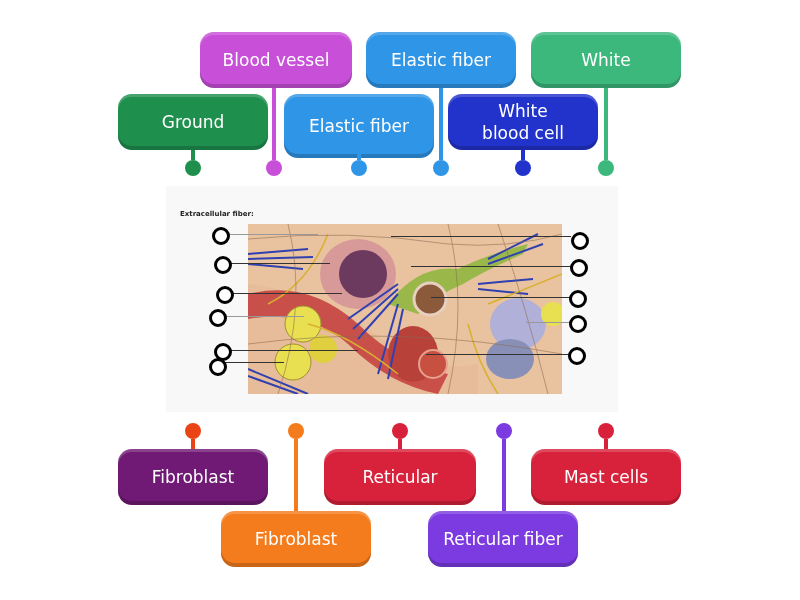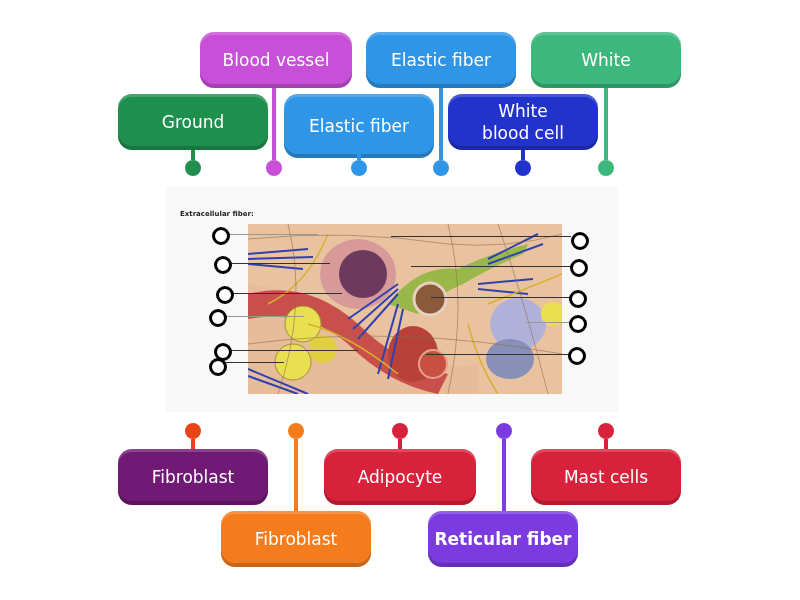--- a/index.html
+++ b/index.html
@@ -135,21 +135,21 @@
 <div class="pin" style="left:185px;top:423px;background:#ea4416;"></div>
 <div class="stem" style="left:191px;top:439px;height:10px;background:#ea4416;"></div>
 <div class="tag" style="left:118px;top:449px;width:150px;height:56px;background:#701a75;">Fibroblast</div>
 
 <div class="pin" style="left:288px;top:423px;background:#f47c1c;"></div>
 <div class="stem" style="left:294px;top:439px;height:72px;background:#f47c1c;"></div>
 <div class="tag" style="left:221px;top:511px;width:150px;height:56px;background:#f47c1c;">Fibroblast</div>
 
 <div class="pin" style="left:392px;top:423px;background:#d8213a;"></div>
 <div class="stem" style="left:398px;top:439px;height:10px;background:#d8213a;"></div>
-<div class="tag" style="left:324px;top:449px;width:152px;height:56px;background:#d8213a;">Adipocyte</div>
+<div class="tag" style="left:324px;top:449px;width:152px;height:56px;background:#d8213a;">Reticular</div>
 
 <div class="pin" style="left:496px;top:423px;background:#7b3be0;"></div>
 <div class="stem" style="left:502px;top:439px;height:72px;background:#7b3be0;"></div>
-<div class="tag" style="left:428px;top:511px;width:150px;height:56px;background:#7b3be0;font-weight:bold;">Reticular fiber</div>
+<div class="tag" style="left:428px;top:511px;width:150px;height:56px;background:#7b3be0;">Reticular fiber</div>
 
 <div class="pin" style="left:598px;top:423px;background:#d8213a;"></div>
 <div class="stem" style="left:604px;top:439px;height:10px;background:#d8213a;"></div>
 <div class="tag" style="left:531px;top:449px;width:150px;height:56px;background:#d8213a;">Mast cells</div>
 
 </body></html>

